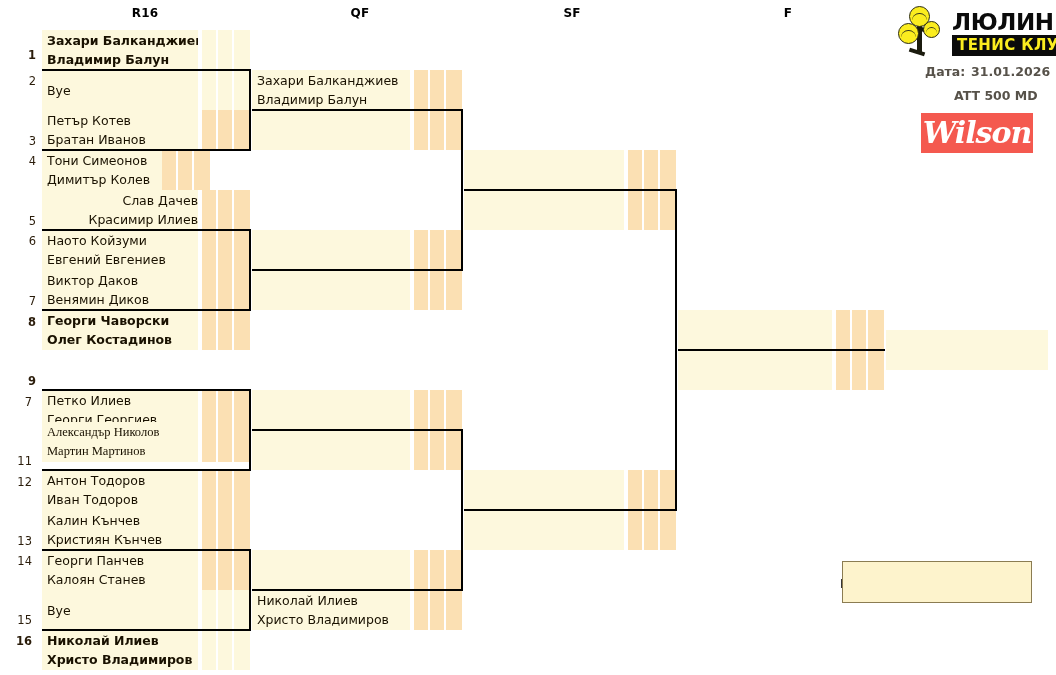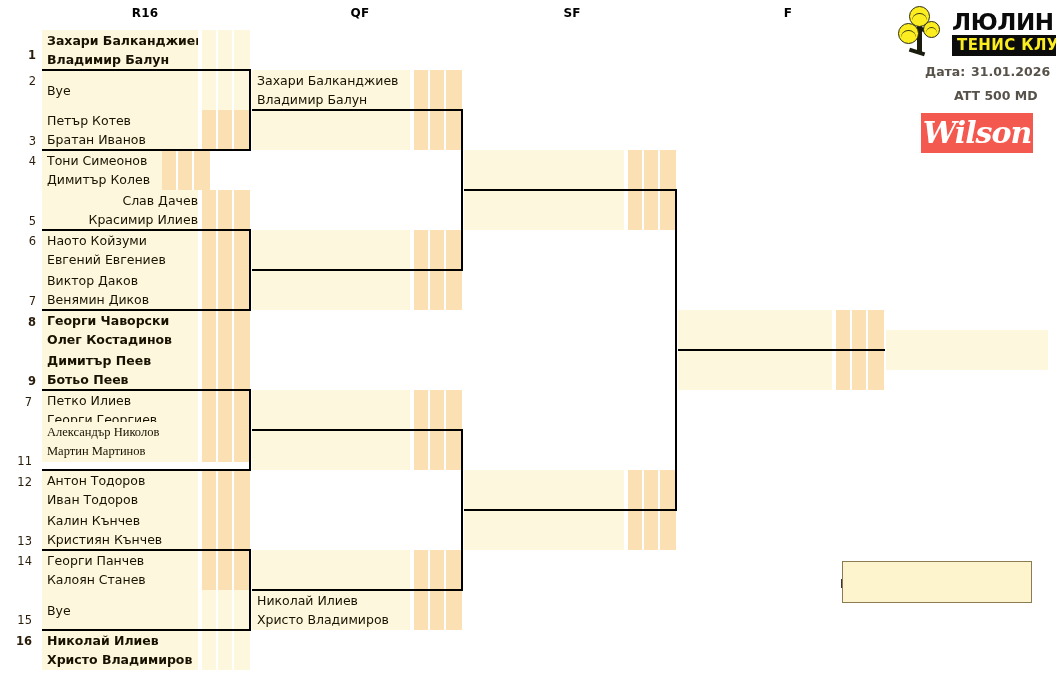--- a/index.html
+++ b/index.html
@@ -228,31 +228,20 @@
       <div class="nm">Георги Чаворски</div>
       <div class="nm">Олег Костадинов</div>
     </div>
     <div class="scores">
       <div class="sc"></div>
       <div class="sc"></div>
       <div class="sc"></div>
     </div>
   </div>
 
-  <div class="slot bold" style="left:42px;top:350px;width:208px;height:40px;">
-    <div class="namebox" style="width:156px;">
-      <div class="nm">Димитър Пеев</div>
-      <div class="nm">Ботьо Пеев</div>
-    </div>
-    <div class="scores">
-      <div class="sc"></div>
-      <div class="sc"></div>
-      <div class="sc"></div>
-    </div>
-  </div>
 
   <div class="slot" style="left:42px;top:390px;width:208px;height:40px;">
     <div class="namebox" style="width:156px;">
       <div class="nm">Петко Илиев</div>
       <div class="nm">Георги Георгиев</div>
     </div>
     <div class="scores">
       <div class="sc"></div>
       <div class="sc"></div>
       <div class="sc"></div>

